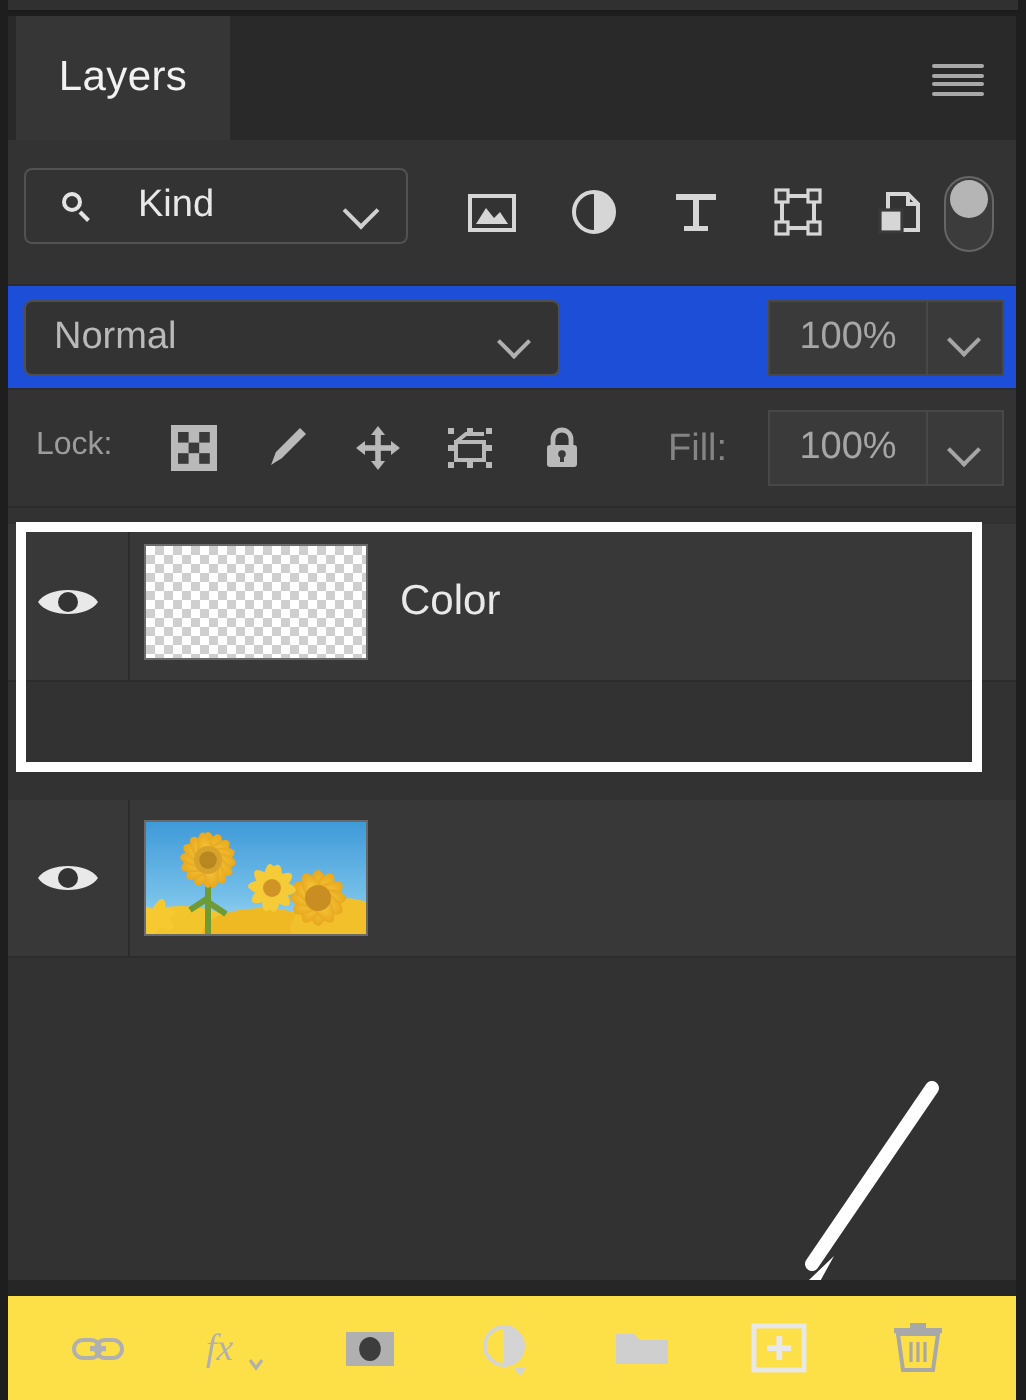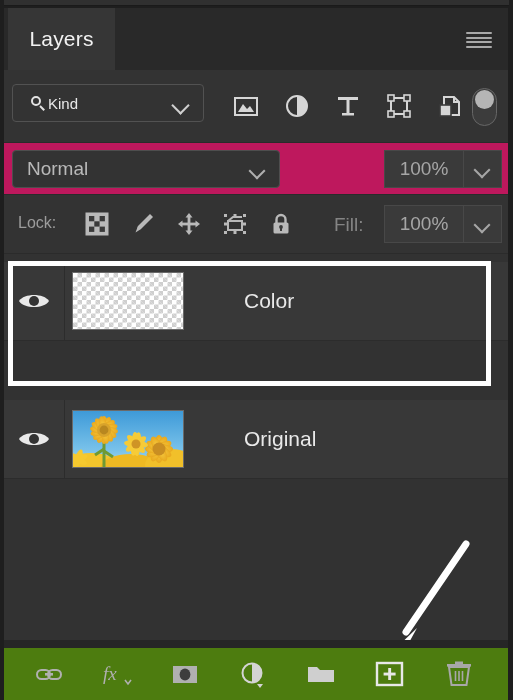--- a/index.html
+++ b/index.html
@@ -129,22 +129,22 @@
     content: "";
     position: absolute;
     left: 9px; top: 9px;
     width: 6px; height: 2px;
     background: #e3e3e3;
     transform: rotate(45deg);
     transform-origin: left center;
   }
   .kind-label {
     color: #e8e8e8;
-    font-size: 15px;
-    margin-left: 2px;
+    font-size: 19px;
+    margin-left: 23px;
   }
   .kind-caret {
     position: absolute;
     right: 16px;
     top: 14px;
     width: 11px; height: 11px;
     border-right: 2px solid #d0d0d0;
     border-bottom: 2px solid #d0d0d0;
     transform: rotate(45deg);
   }
@@ -175,21 +175,21 @@
     width: 19px; height: 19px;
     border-radius: 50%;
     background: #b5b5b5;
   }
 
   
   .blend-row {
     position: absolute;
     left: 4px; top: 142px;
     width: 504px; height: 52px;
-    background: #be185d;
+    background: #1d4ed8;
     border-top: 1px solid #2b2b2b;
     box-sizing: border-box;
   }
   .blend-select {
     position: absolute;
     left: 8px; top: 7px;
     width: 268px; height: 38px;
     background: #333333;
     border: 1px solid #4e4e4e;
     border-radius: 4px;
@@ -353,21 +353,20 @@
   }
   .layer-name {
     position: absolute;
     left: 196px;
     top: 0;
     height: 78px;
     display: flex;
     align-items: center;
     color: #e9e9e9;
     font-size: 21px;
-    margin-left: 44px;
   }
 
   
   .selection-box {
     position: absolute;
     left: 8px; top: 261px;
     width: 483px; height: 125px;
     border: 5px solid #ffffff;
     box-sizing: border-box;
     pointer-events: none;
@@ -385,21 +384,21 @@
   .bottom-gap {
     position: absolute;
     left: 4px; top: 640px;
     width: 504px; height: 8px;
     background: #262626;
   }
   .bottom-bar {
     position: absolute;
     left: 4px; top: 648px;
     width: 504px; height: 52px;
-    background: #4d7c0f;
+    background: #fde047;
     display: flex;
     align-items: center;
     justify-content: flex-end;
     padding-right: 34px;
     box-sizing: border-box;
     gap: 38px;
   }
   .bicon { cursor: pointer; display:block; position: relative; }
 </style>
 </head>
@@ -626,21 +625,20 @@
 
           <g transform="translate(5,48)">
             <g fill="#f5c92f">
               <ellipse rx="3.5" ry="10" transform="rotate(20)"></ellipse>
               <ellipse rx="3.5" ry="10" transform="rotate(70)"></ellipse>
               <ellipse rx="3.5" ry="10" transform="rotate(120)"></ellipse>
             </g>
           </g>
         </svg>
       </div>
-      <div class="layer-name">Original</div>
     </div>
   </div>
 
   <div class="selection-box"></div>
 
   <svg class="arrow-svg">
     <line x1="466" y1="544" x2="406" y2="632" stroke="#ffffff" stroke-width="7" stroke-linecap="round"></line>
     <path d="M392 652 L417 628 L406 648 L421 645 Z" fill="#ffffff"></path>
   </svg>
 

